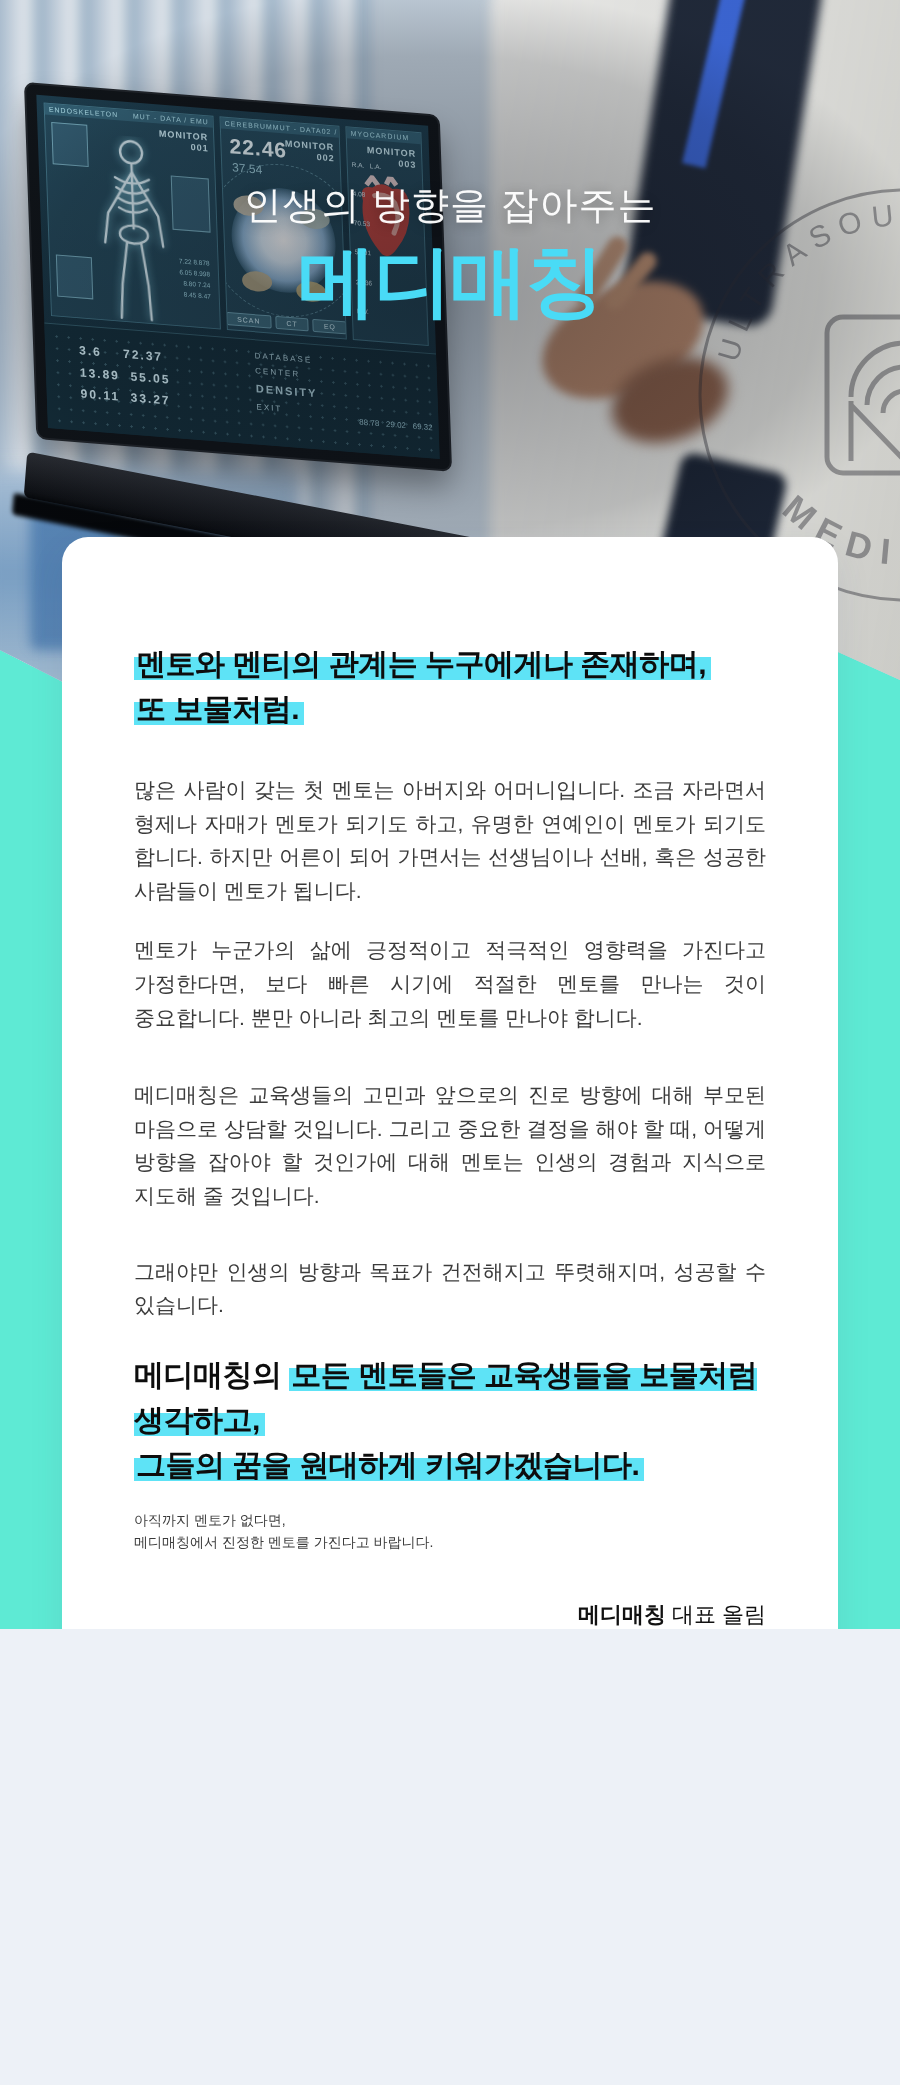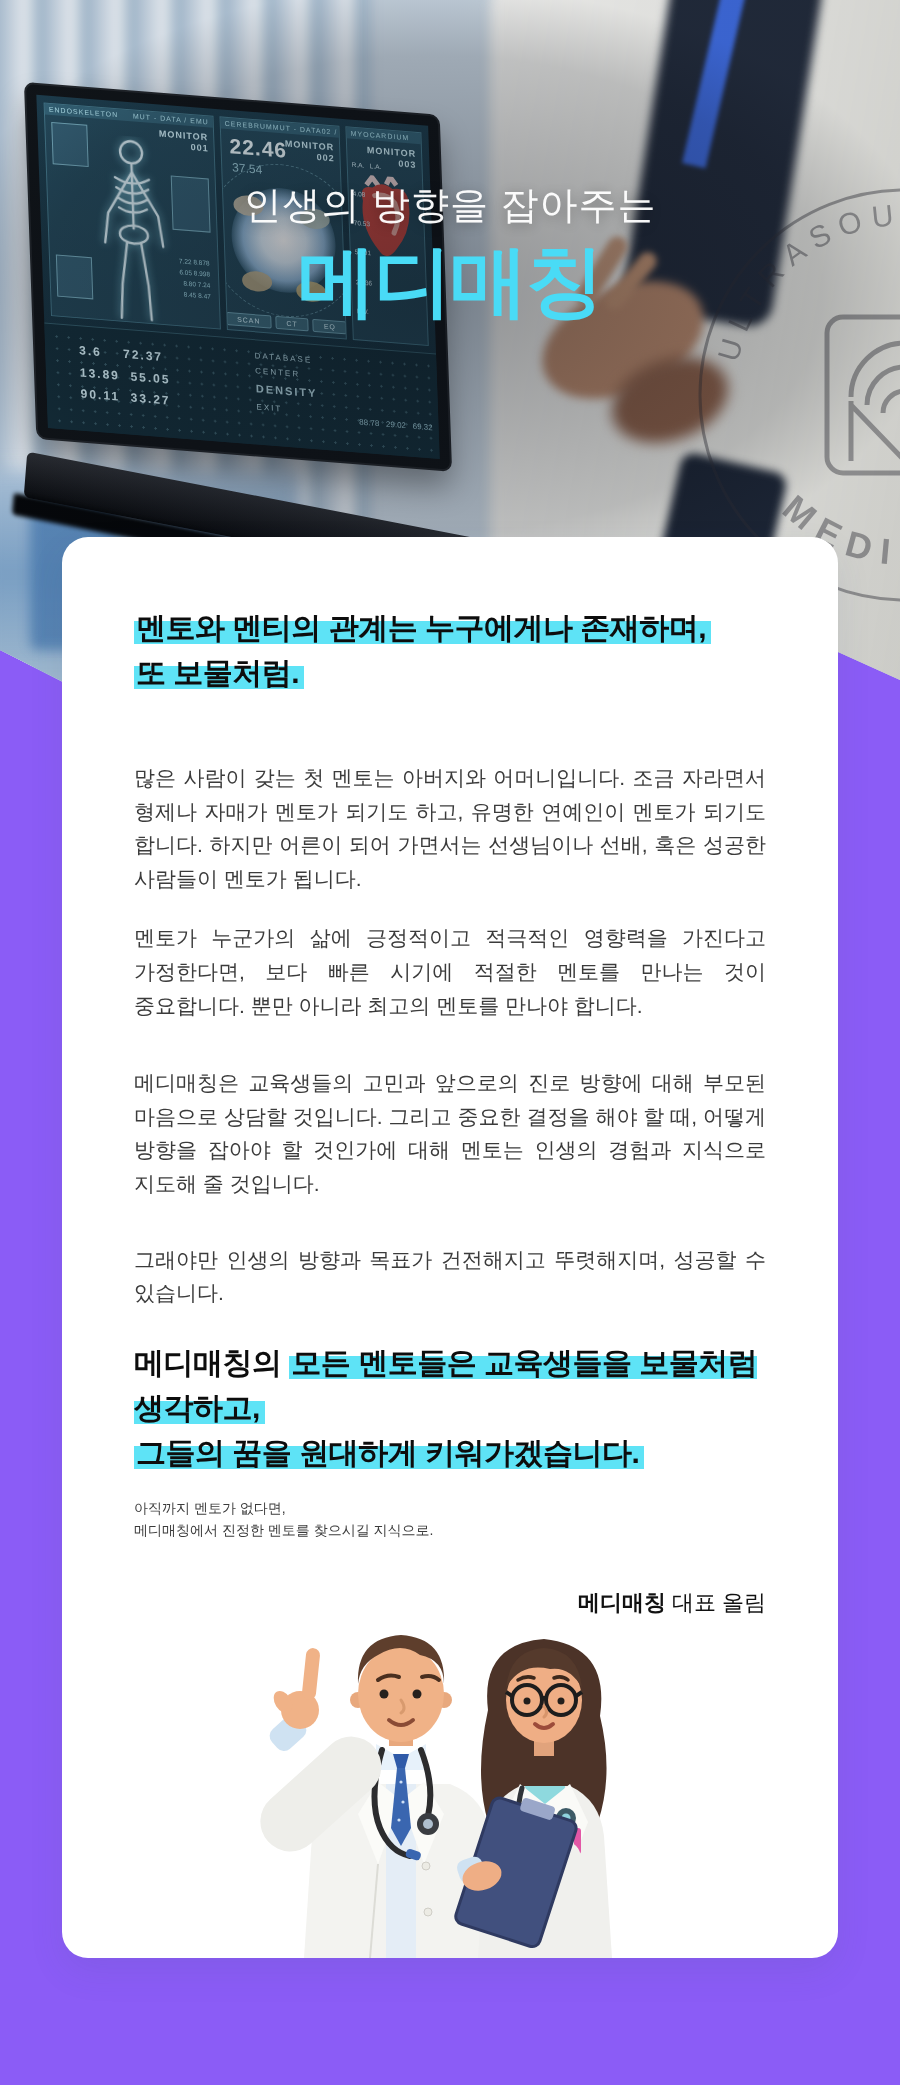--- a/index.html
+++ b/index.html
@@ -1,16 +1,16 @@
 <!DOCTYPE html>
 <html><head>
 <meta charset="utf-8">
 <style>
   html,body{margin:0;padding:0;background:#edf1f7;}
-  .page{position:relative;width:900px;height:2085px;background:#8b5cf6;overflow:hidden;
+  .page{position:relative;width:900px;height:1629px;background:#5eead4;overflow:hidden;
         font-family:"Liberation Sans","DejaVu Sans",sans-serif;}
 
   
   .hero{position:absolute;left:0;top:0;width:900px;height:700px;background:#c9d6e2;overflow:hidden;
         clip-path:polygon(0px 0px,900px 0px,900px 680px,838px 652px,63px 682px,0px 650px);}
   .blinds{position:absolute;left:-30px;top:-30px;width:400px;height:780px;
         background:repeating-linear-gradient(90deg,#e9eff5 0 18px,#9db6cc 18px 30px,#c6d4e2 30px 46px);
         filter:blur(7px);}
   .films{position:absolute;left:-20px;top:470px;width:320px;height:260px;
         background:linear-gradient(180deg,#aec6dd,#7fa6cc 40%,#b9cede);filter:blur(9px);}
@@ -87,25 +87,25 @@
   .hero-text{position:absolute;left:0;right:0;top:180px;text-align:center;z-index:5;}
   .hero-sub{font-size:38px;letter-spacing:1px;color:#ffffff;font-weight:400;opacity:.96;
         text-shadow:0 2px 14px rgba(0,0,0,.35);}
   .hero-title{font-size:78px;font-weight:900;color:#ffffff;letter-spacing:-2px;line-height:1.04;margin-top:20px;
         text-shadow:0 3px 18px rgba(0,0,0,.25);}
   .hero-brand{font-size:78px;font-weight:900;color:#49dbf6;letter-spacing:-2px;line-height:1.04;margin-top:10px;}
 
   
   .card{position:absolute;left:62px;top:537px;width:776px;height:1421px;background:#ffffff;
         border-radius:26px;overflow:hidden;z-index:10;box-shadow:0 14px 34px rgba(60,80,120,.10);}
-  .card-inner{padding:68px 72px 0;}
+  .card-inner{padding:104px 72px 0;}
   .headline{font-size:30px;font-weight:800;color:#0d0d0d;line-height:1.5;letter-spacing:-0.5px;margin:0;}
   .hl{background-image:linear-gradient(180deg,rgba(94,227,246,0) 30%,#5ee3f6 30%);padding:0 5px 0 2px;}
   .body-p{font-size:21px;color:#3b3b3b;line-height:1.6;text-align:justify;word-break:keep-all;margin:0;}
-  .mt1{margin-top:66px;}.mt2{margin-top:26px;}.mt3{margin-top:42px;}.mt4{margin-top:44px;}
+  .mt1{margin-top:42px;}.mt2{margin-top:26px;}.mt3{margin-top:42px;}.mt4{margin-top:44px;}
   .headline2{margin-top:30px;}
   .closing{font-size:14px;color:#3b3b3b;line-height:1.6;margin:22px 0 0;}
   .signature{margin-top:46px;text-align:right;font-size:22px;color:#111;}
   .signature b{font-weight:800;margin-right:6px;}
   .doctors{position:absolute;bottom:0;left:50%;transform:translateX(-50%);width:460px;height:336px;}
 </style>
 </head>
 <body>
 
 <div class="page">
@@ -276,21 +276,21 @@
       <p class="body-p mt4">메디매칭은 교육생들의 고민과 앞으로의 진로 방향에 대해 부모된 마음으로 상담할 것입니다. 그리고 중요한 결정을 해야 할 때, 어떻게 방향을 잡아야 할 것인가에 대해 멘토는 인생의 경험과 지식으로 지도해 줄 것입니다.</p>
       <p class="body-p mt3">그래야만 인생의 방향과 목표가 건전해지고 뚜렷해지며, 성공할 수 있습니다.</p>
 
       <h2 class="headline headline2">
         <span>메디매칭의 </span><span class="hl">모든 멘토들은 교육생들을 보물처럼 생각하고,</span><br>
         <span class="hl">그들의 꿈을 원대하게 키워가겠습니다.</span>
       </h2>
 
       <p class="closing">
         <span>아직까지 멘토가 없다면,</span><br>
-        <span>메디매칭에서 진정한 멘토를 찾으시길 지식으로.</span>
+        <span>메디매칭에서 진정한 멘토를 가진다고 바랍니다.</span>
       </p>
 
       <div class="signature">
         <b>메디매칭</b><span>대표 올림</span>
       </div>
     </div>
 
     <svg class="doctors" viewBox="0 0 460 336">
 
       <g>

